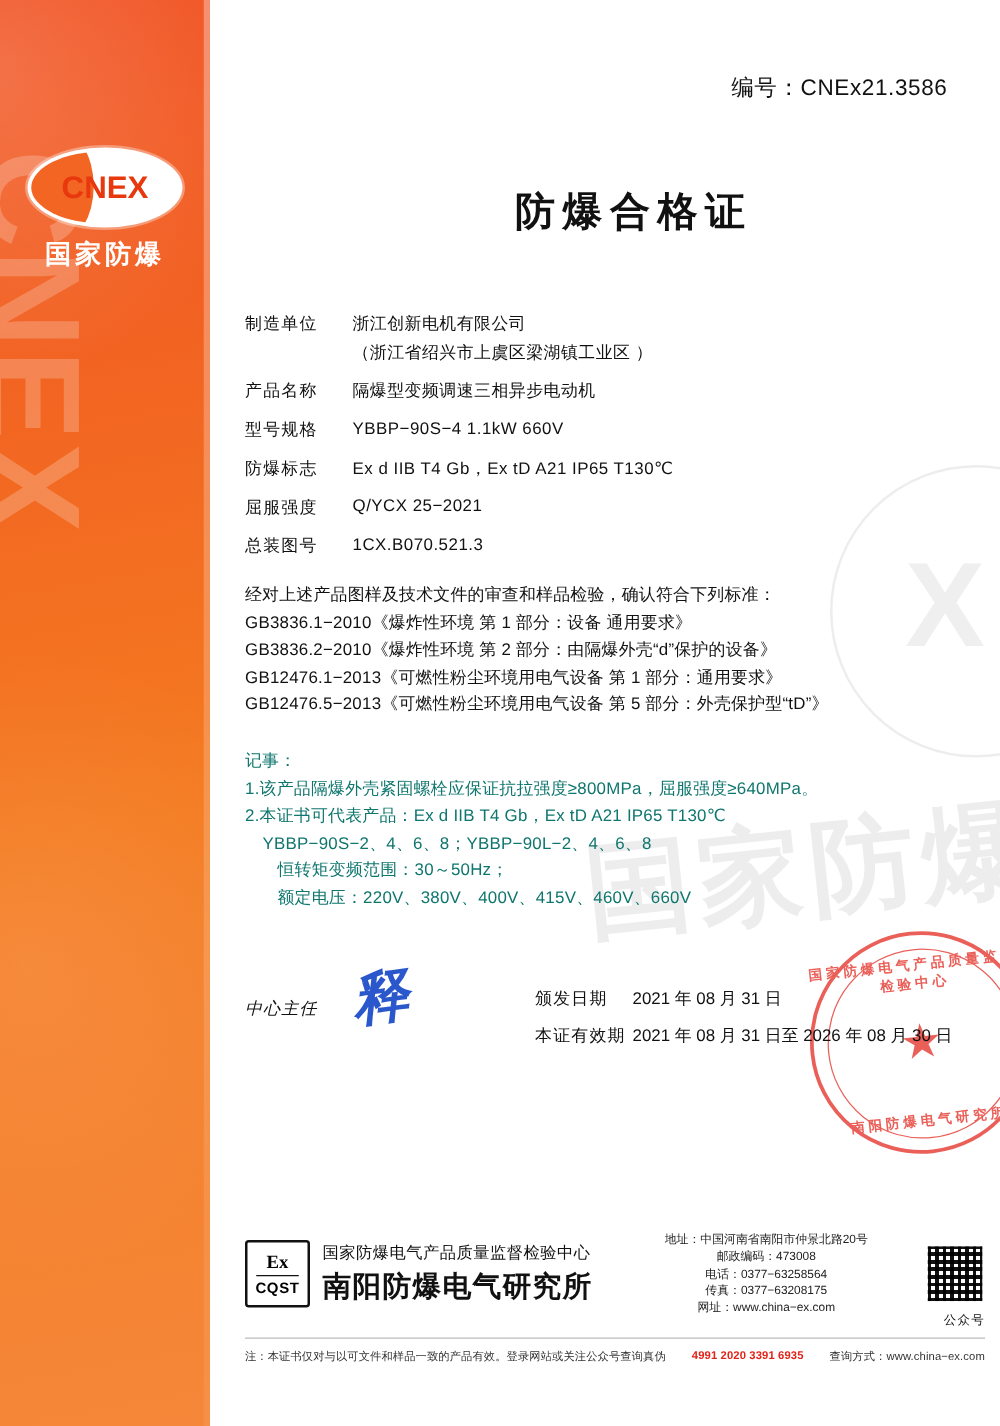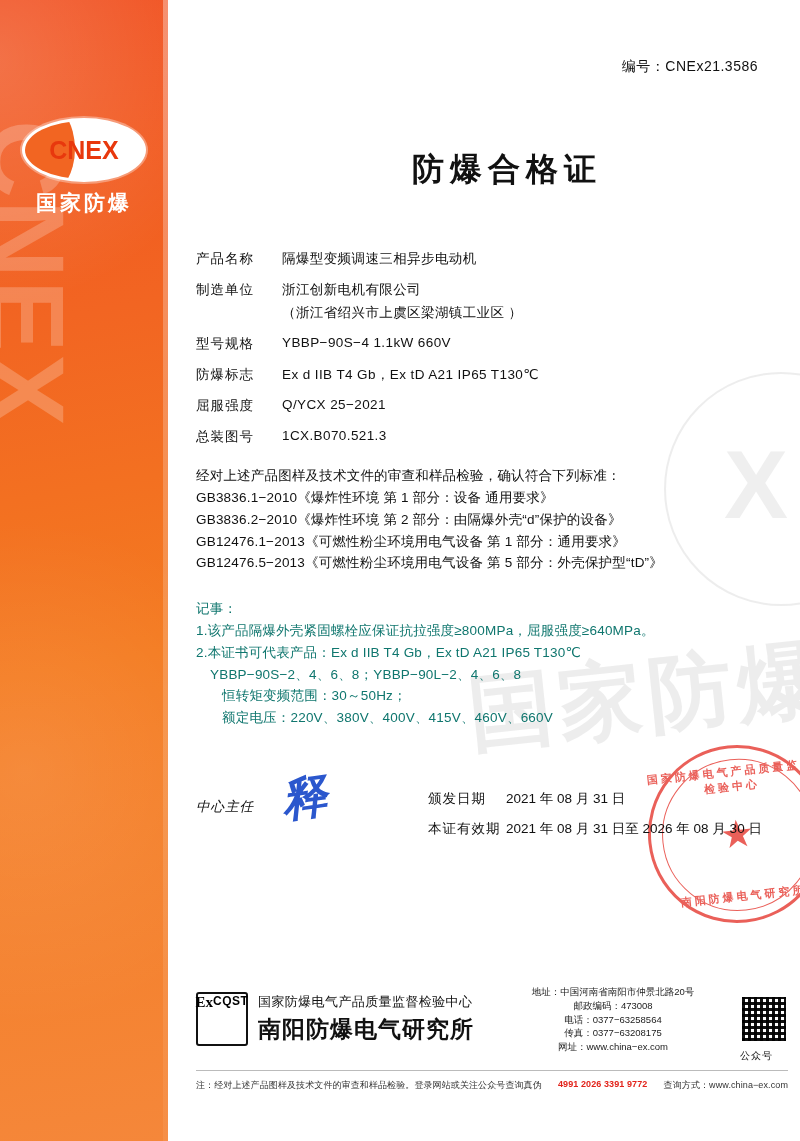--- a/index.html
+++ b/index.html
@@ -69,21 +69,21 @@
   .logo-sub{
     margin-top:7px;font-size:21px;font-weight:bold;color:#ffffff;letter-spacing:3px;
   }
 
   
   .content{
     position:absolute;left:168px;top:0;width:632px;height:1141px;
   }
   .doc-no{
     position:absolute;right:42px;top:58px;
-    font-size:14px;color:#111;letter-spacing:.5px;
+    font-size:18px;color:#111;letter-spacing:.5px;
   }
   .title{
     position:absolute;left:0;right:0;top:148px;
     text-align:center;
     font-size:32px;font-weight:bold;color:#111;
     letter-spacing:6px;
     padding-left:46px;
   }
 
   
@@ -168,42 +168,42 @@
     font-size:96px;font-weight:bold;color:rgba(150,150,150,0.15);
   }
 
   
   .footer{
     position:absolute;left:28px;top:985px;width:592px;
   }
   .footer-main{display:flex;align-items:center;}
   .ex-badge{
     width:48px;height:50px;border:2px solid #111;border-radius:3px;
-    display:flex;flex-direction:row;align-items:flex-start;justify-content:center;
+    display:flex;flex-direction:column;align-items:center;justify-content:center;
     flex:0 0 48px;margin-right:10px;
   }
   .ex-badge .ex-top{font-size:15px;font-weight:bold;font-family:"Liberation Serif",serif;line-height:16px;}
   .ex-badge .ex-line{width:34px;height:1.5px;background:#111;margin:2px 0;}
   .ex-badge .ex-bot{font-size:12px;font-weight:bold;letter-spacing:.5px;}
   .footer-names{flex:0 0 auto;}
   .fn1{font-size:13px;color:#111;letter-spacing:.4px;}
   .fn2{font-size:23px;font-weight:bold;color:#111;letter-spacing:1px;margin-top:3px;}
   .footer-contact{
     margin-left:18px;font-size:9.5px;color:#222;line-height:1.45;flex:1;text-align:center;
   }
   .qr{
     width:44px;height:44px;flex:0 0 44px;margin-left:6px;
     background:
       repeating-linear-gradient(90deg,#111 0 3px,#fff 3px 6px),
       repeating-linear-gradient(0deg,#111 0 3px,#fff 3px 6px);
     background-blend-mode:multiply;
     border:2px solid #fff;
   }
   .qr-label{
-    position:absolute;right:15px;bottom:-20px;font-size:10px;color:#111;letter-spacing:1px;
+    position:absolute;right:0;bottom:-20px;font-size:10px;color:#111;letter-spacing:1px;
   }
   .footer-note{
     position:absolute;left:28px;top:1070px;width:592px;
     border-top:1px solid #bbb;padding-top:8px;
     font-size:9px;color:#333;letter-spacing:.1px;
     display:flex;justify-content:space-between;
   }
   .fn-red{color:#e2231a;font-weight:bold;}
 </style>
 </head>
@@ -229,29 +229,29 @@
 
     <div class="doc-no">编号：CNEx21.3586</div>
     <div class="title">防爆合格证</div>
 
     <div class="wm-ring"></div>
     <div class="wm-x">X</div>
     <div class="wm-big">国家防爆</div>
 
     <div class="fields">
       <div class="frow">
-        <div class="flabel">产品名称</div>
-        <div class="fval">隔爆型变频调速三相异步电动机</div>
-      </div>
-      <div class="frow">
         <div class="flabel">制造单位</div>
         <div class="fval">
           <div>浙江创新电机有限公司</div>
           <div class="fsub">（浙江省绍兴市上虞区梁湖镇工业区  ）</div>
         </div>
+      </div>
+      <div class="frow">
+        <div class="flabel">产品名称</div>
+        <div class="fval">隔爆型变频调速三相异步电动机</div>
       </div>
       <div class="frow">
         <div class="flabel">型号规格</div>
         <div class="fval">YBBP−90S−4    1.1kW   660V</div>
       </div>
       <div class="frow">
         <div class="flabel">防爆标志</div>
         <div class="fval">Ex d IIB T4 Gb，Ex tD A21 IP65 T130℃</div>
       </div>
       <div class="frow">
@@ -322,19 +322,19 @@
           <div>网址：www.china−ex.com</div>
         </div>
         <div style="position:relative;">
           <div class="qr"></div>
           <div class="qr-label">公众号</div>
         </div>
       </div>
     </div>
 
     <div class="footer-note">
-      <span>注：经对上述产品图样及技术文件的审查和样品检验。登录网站或关注公众号查询真伪</span>
-      <span class="fn-red">4991 2026 3391 9772</span>
+      <span>注：本证书仅对与以可文件和样品一致的产品有效。登录网站或关注公众号查询真伪</span>
+      <span class="fn-red">4991 2020 3391 6935</span>
       <span>查询方式：www.china−ex.com</span>
     </div>
 
   </div>
 </div>
 
 </body></html>

